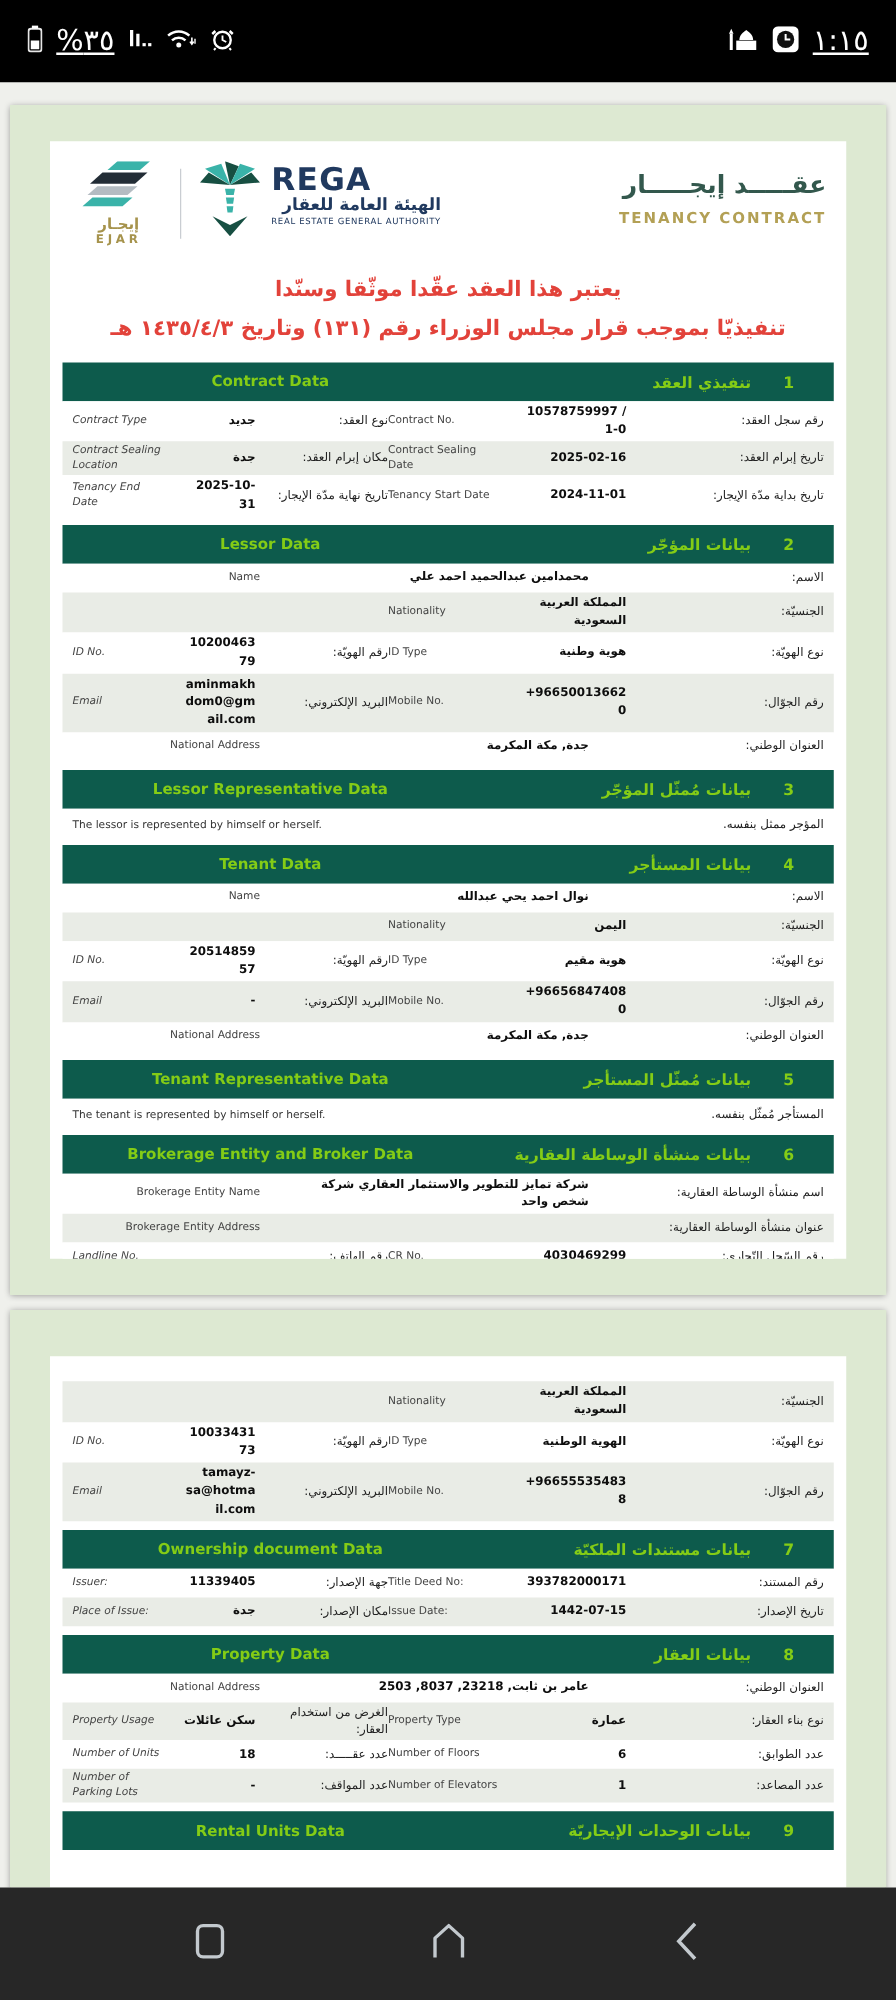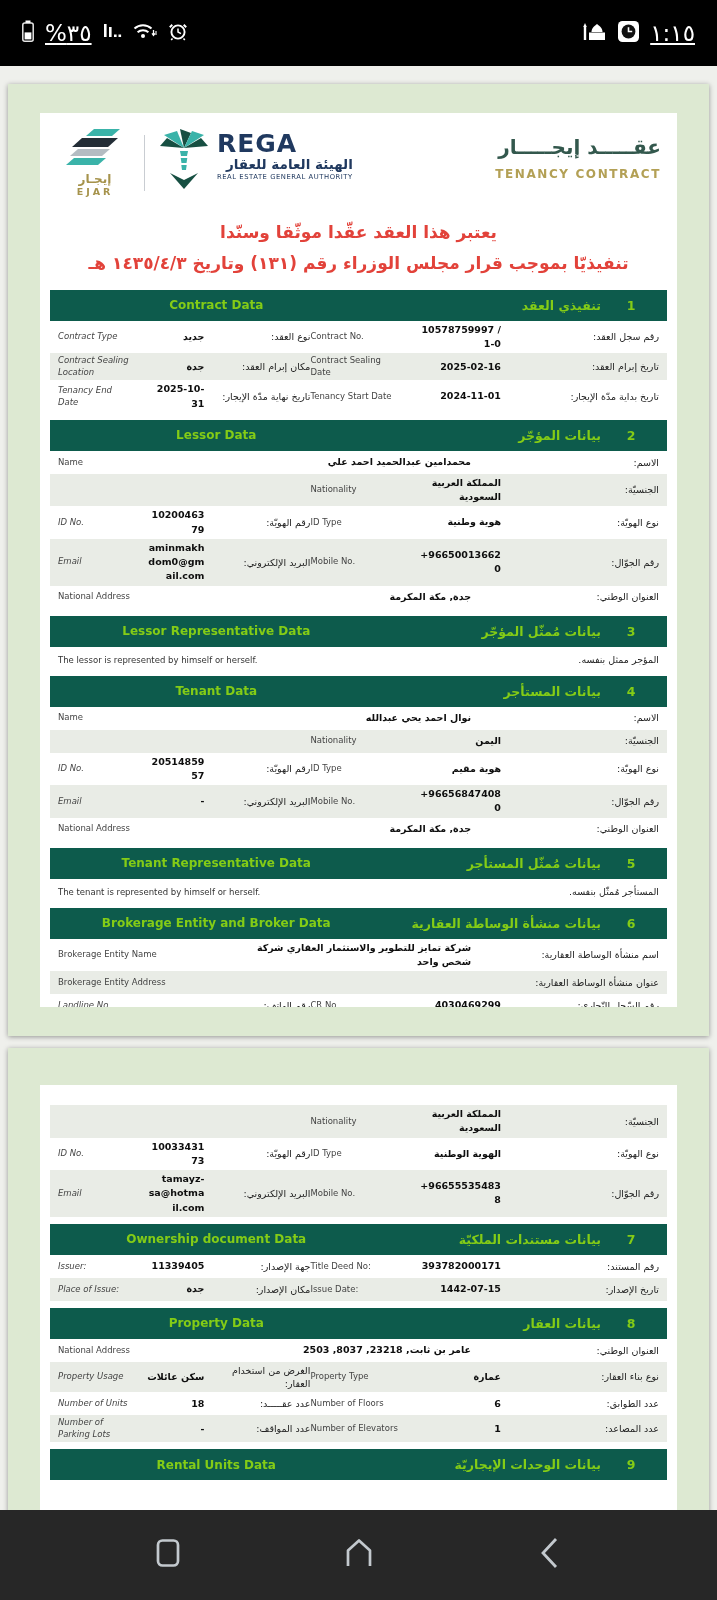--- a/index.html
+++ b/index.html
@@ -52,21 +52,21 @@
   .cell-full { width:100%; }
   .lab-en { color:#444; line-height:1.35; }
   .lab-ar { text-align:right; direction:rtl; color:#222; font-size:9.5px; line-height:1.4; }
   .val { font-weight:bold; color:#0e0e0e; text-align:right; font-size:9.5px; word-break:break-word; line-height:1.5;margin-left:16px; }
   .cell-l .lab-en { width:72px;font-style:italic; }
   .cell-l .val { flex:1; }
   .cell-l .lab-ar { width:106px; }
   .cell-r .lab-en { width:90px; }
   .cell-r .val { flex:1; }
   .cell-r .lab-ar { width:158px; }
-  .cell-full .lab-en { width:150px; }
+  .cell-full .lab-en { width:150px;text-align:right; }
   .cell-full .val { flex:1; padding:0 30px; }
   .cell-full .lab-ar { width:158px; }
 
   .note-row { display:flex; justify-content:space-between; align-items:flex-end; min-height:22px; padding:4px 8px; background:#fff; }
   .note-en { font-size:8.5px; color:#333; }
   .note-ar { font-size:9.5px; color:#222; direction:rtl; }
 
   
   .nav-bar { height:90px; background:#272727; display:flex; align-items:center; justify-content:space-between; padding:0 138px; }
   .nav-btn { display:flex; align-items:center; justify-content:center; width:60px; height:60px; }

